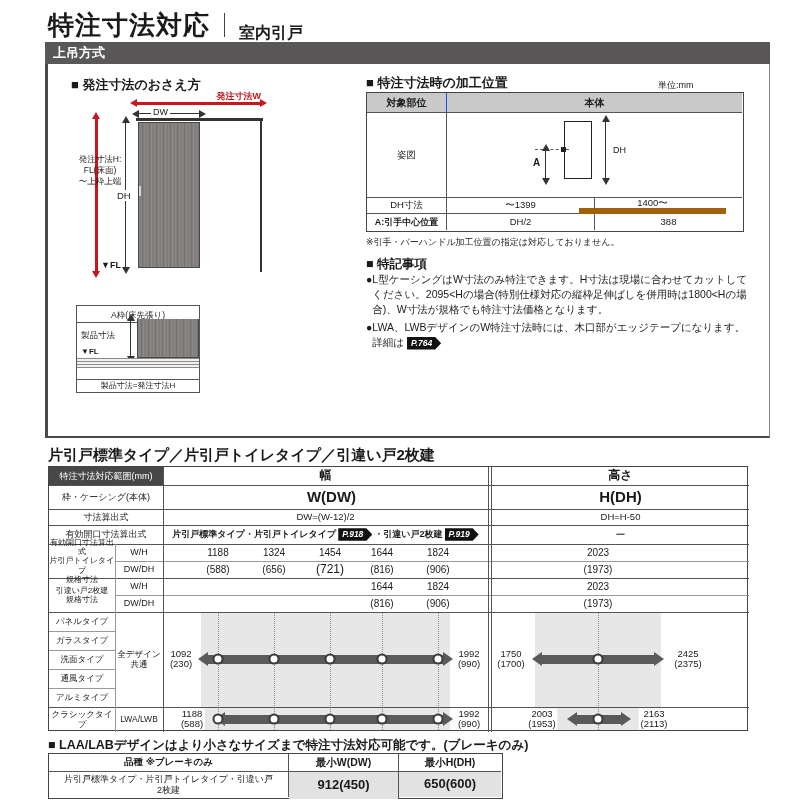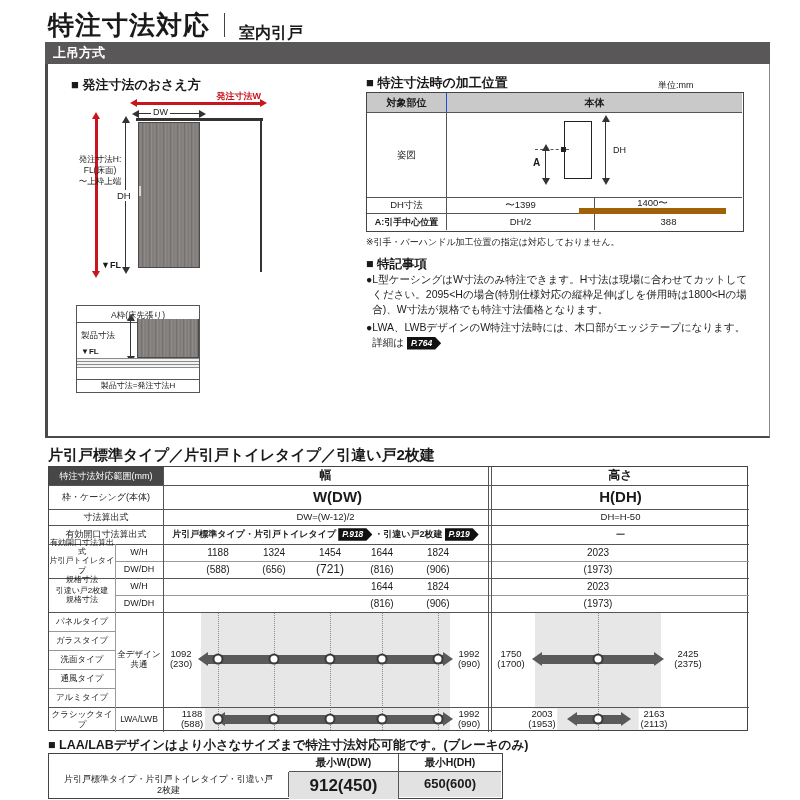--- a/index.html
+++ b/index.html
@@ -151,21 +151,21 @@
 
     <div class="vline" style="left:66px; top:77px; height:188px; background:#999;"></div>
     <div class="vline" style="left:114px; top:0; height:265px;"></div>
     <div class="abs" style="left:439px; top:0; width:4px; height:265px; border-left:1px solid #555; border-right:1px solid #555;"></div>
 
     <div class="cell" style="left:0; top:0; width:114px; height:18px; background:#474747; color:#fff; font-size:9px;">特注寸法対応範囲(mm)</div>
     <div class="cell" style="left:114px; top:0; width:325px; height:18px; font-size:12px; font-weight:bold;">幅</div>
     <div class="cell" style="left:443px; top:0; width:257px; height:18px; font-size:12px; font-weight:bold;">高さ</div>
 
     <div class="cell" style="left:0; top:18px; width:114px; height:24px; font-size:9px;">枠・ケーシング(本体)</div>
-    <div class="cell" style="left:126px; top:18px; width:325px; height:24px; font-size:15px; font-weight:bold;">W(DW)</div>
+    <div class="cell" style="left:120px; top:18px; width:325px; height:24px; font-size:15px; font-weight:bold;">W(DW)</div>
     <div class="cell" style="left:443px; top:18px; width:257px; height:24px; font-size:15px; font-weight:bold;">H(DH)</div>
 
     <div class="cell" style="left:0; top:42px; width:114px; height:16px; font-size:9px;">寸法算出式</div>
     <div class="cell" style="left:114px; top:42px; width:325px; height:16px; font-size:9.5px;">DW=(W-12)/2</div>
     <div class="cell" style="left:443px; top:42px; width:257px; height:16px; font-size:9.5px;">DH=H-50</div>
 
     <div class="cell" style="left:0; top:58px; width:114px; height:19px; font-size:9px;">有効開口寸法算出式</div>
     <div class="cell" style="left:114px; top:58px; width:325px; height:19px; font-size:9px; font-weight:bold; gap:2px;">
       <span>片引戸標準タイプ・片引戸トイレタイプ</span>
       <span class="badge">P.918</span>
@@ -265,20 +265,21 @@
     <div class="bigbar" style="left:527px; top:248px; width:46px;"></div>
     <div class="dot" style="left:549px; top:252px;"></div>
     <div class="stack2 whitebox" style="left:605px; top:252px;">
       <div>2163</div>
       <div>(2113)</div>
     </div>
   </div>
 
   <div class="abs h-title" style="left:48px; top:737px; font-size:12.5px;">■ LAA/LABデザインはより小さなサイズまで特注寸法対応可能です。(ブレーキのみ)</div>
   <div class="abs" style="left:48px; top:753px; width:455px; height:46px; border:1.5px solid #444;">
+    <div class="cell" style="left:0; top:0; width:240px; height:18px; font-size:9.5px; font-weight:bold; border-right:1px solid #555; border-bottom:1px solid #555;">品種 ※ブレーキのみ</div>
     <div class="cell" style="left:240px; top:0; width:110px; height:18px; font-size:10.5px; font-weight:bold; border-right:1px solid #555; border-bottom:1px solid #555;">最小W(DW)</div>
     <div class="cell" style="left:350px; top:0; width:102px; height:18px; font-size:10.5px; font-weight:bold; border-bottom:1px solid #555;">最小H(DH)</div>
     <div class="cell" style="left:0; top:18px; width:240px; height:25px; font-size:9px; border-right:1px solid #555; padding:0 14px;">片引戸標準タイプ・片引戸トイレタイプ・引違い戸2枚建</div>
-    <div class="cell" style="left:240px; top:18px; width:110px; height:27px; font-size:17px; font-weight:600; background:#e2e2e2; border-right:1px solid #555;">912(450)</div>
+    <div class="cell" style="left:240px; top:18px; width:110px; height:27px; font-size:13px; font-weight:600; background:#e2e2e2; border-right:1px solid #555;">912(450)</div>
     <div class="cell" style="left:350px; top:18px; width:102px; height:25px; font-size:13px; font-weight:600; background:#e2e2e2;">650(600)</div>
   </div>
 
 </div>
 
 </body></html>

